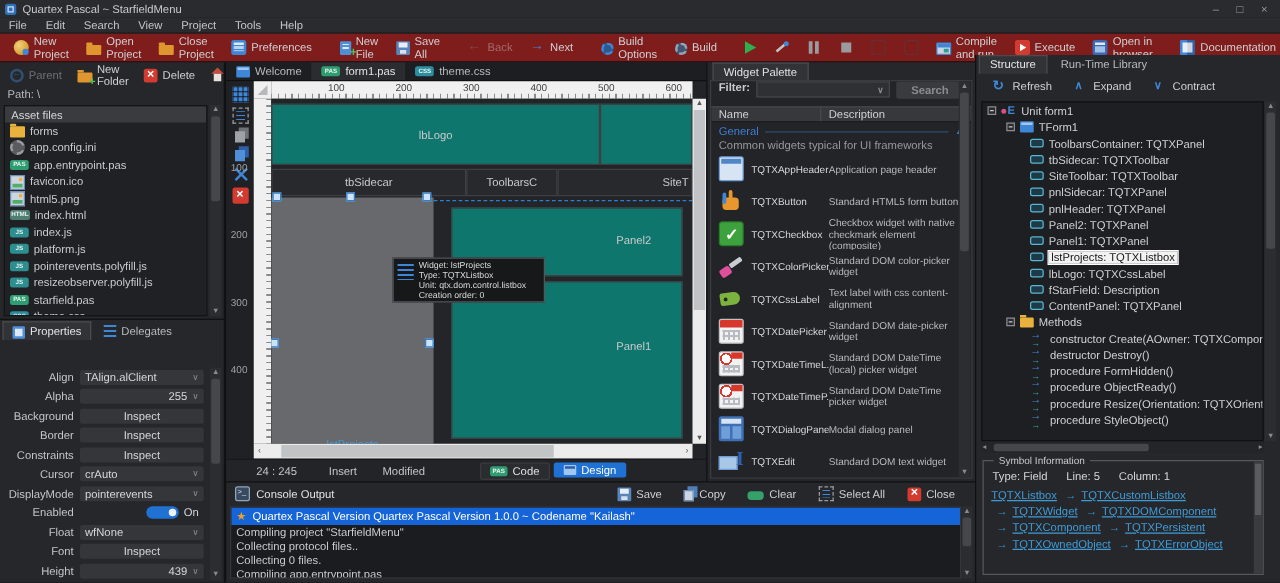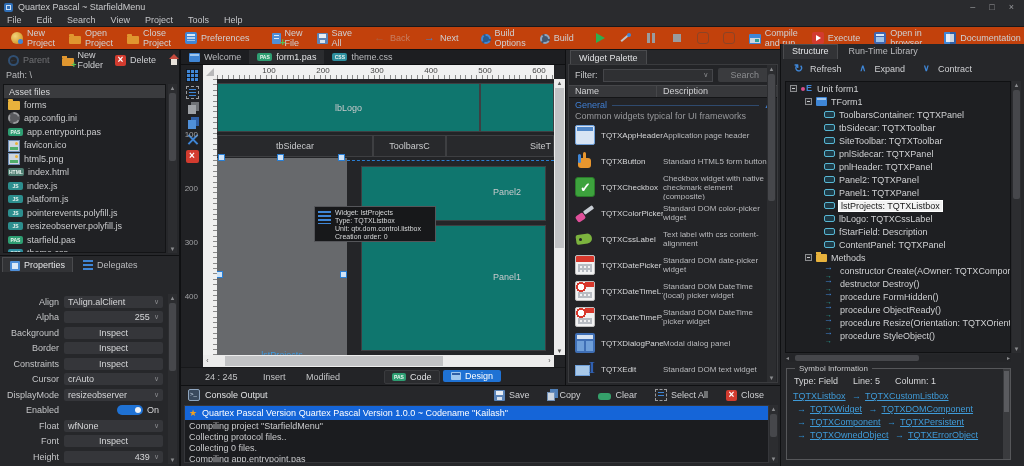--- a/index.html
+++ b/index.html
@@ -16,21 +16,21 @@
   .app-ic::before { content:""; position:absolute; inset:2px; border:1px solid #cfe0f5; }
   #win-controls { margin-left:auto; display:flex; gap:14px; padding-right:10px; color:#9a9b9e; font-size:9px; }
   #win-controls span { cursor:default; }
 
   
   #menubar { left:0; top:14px; width:1024px; height:13px; background:#2a2b2e;
              display:flex; align-items:center; gap:15px; padding-left:7px;
              border-bottom:1px solid #18191b; color:#c4c5c8; }
 
   
-  #toolbar { left:0; top:27px; width:1024px; height:23px; background:#c2410c;
+  #toolbar { left:0; top:27px; width:1024px; height:23px; background:#7f1d1d;
              border-bottom:1px solid #101113; display:flex; align-items:center; padding:0 4px; }
   .tb-item { display:flex; align-items:center; gap:4px; padding:2px 7px; color:#cfd0d3; }
   .tb-item[data-kind="sep"] { padding:0; width:1px; height:15px; background:#3c3d41; margin:0 4px; }
   .tb-item[data-disabled="true"] { opacity:.42; }
   .tb-label:empty { display:none; }
 
   .ic { width:12px; height:12px; position:relative; flex:none; display:inline-block; }
   [data-icon="new-project"] { border-radius:50%; background:radial-gradient(circle at 35% 35%, #f2d27a, #d49a2c 75%); }
   [data-icon="new-project"]::after { content:""; position:absolute; right:0; bottom:0; width:5px; height:5px; background:#3f86d6; border-radius:50%; }
   [data-icon="folder"] { background:#e0962f; height:8px; margin-top:3px; border-radius:1px; }
@@ -224,21 +224,21 @@
   .mini-badge { min-width:14px; height:8px; border-radius:2px; background:#2e9e72; color:#eaf4ef;
                 font-size:5px; font-weight:bold; display:inline-flex; align-items:center; justify-content:center; }
   .mini-form { width:10px; height:8px; background:#9fc7ef; border-radius:1px; position:relative; }
   .mini-form::before { content:""; position:absolute; left:1px; right:1px; top:1px; height:2px; background:#2f5fa6; }
 
   
   #palette { left:565px; top:50px; width:215px; height:335px; background:#26272a; border-left:1px solid #0f1012; }
   .pal-tab { position:absolute; left:4px; top:0; height:14px; padding:0 8px; background:#323336;
              border:1px solid #4a4b4e; border-bottom:none; display:flex; align-items:center; color:#e0e1e3; }
   .pal-body { position:absolute; left:2px; right:2px; top:14px; bottom:2px; background:#232427; border:1px solid #3a3b3e; overflow:hidden; }
-  .pal-filter { height:20px; display:flex; align-items:center; gap:5px; padding:0 6px; }
+  .pal-filter { height:20px; display:flex; align-items:flex-start; gap:5px; padding:0 6px;font-weight:bold; }
   .pal-select { flex:1; height:13px; background:#2f3033; border:1px solid #45464a; display:flex; align-items:center; padding:0 4px; }
   .pal-select .caret { margin-left:auto; color:#8a8b8e; font-size:7px; }
   .pal-search { background:#3a3b3e; color:#8b8c8f; padding:2px 12px; border-radius:2px; }
   .pal-cols { height:13px; background:#37383b; border-top:1px solid #46474a; border-bottom:1px solid #141517; display:flex; color:#d0d1d3; }
   .pal-cols .c1 { width:88px; padding-left:6px; border-right:1px solid #46474a; }
   .pal-cols .c2 { padding-left:6px; }
   .pal-group { padding:2px 6px 1px; }
   .pal-gtitle { display:flex; align-items:center; gap:5px; color:#3f7fd4; }
   .pal-gtitle .line { flex:1; height:1px; background:#2f4a6e; }
   .pal-gtitle .chev { color:#3f7fd4; font-size:7px; }
@@ -656,21 +656,21 @@
 
           <span class="val">crAuto</span>
           <span class="caret">∨</span>
         </div>
       </div>
 
       <div class="prop-row">
         <span class="prop-label">DisplayMode</span>
         <div class="prop-ctrl" data-kind="dropdown">
 
-          <span class="val">resizeobserver</span>
+          <span class="val">pointerevents</span>
           <span class="caret">∨</span>
         </div>
       </div>
 
       <div class="prop-row">
         <span class="prop-label">Enabled</span>
         <div class="prop-ctrl" data-kind="toggle">
           <span class="pill"></span>
           <span class="val">On</span>
 

